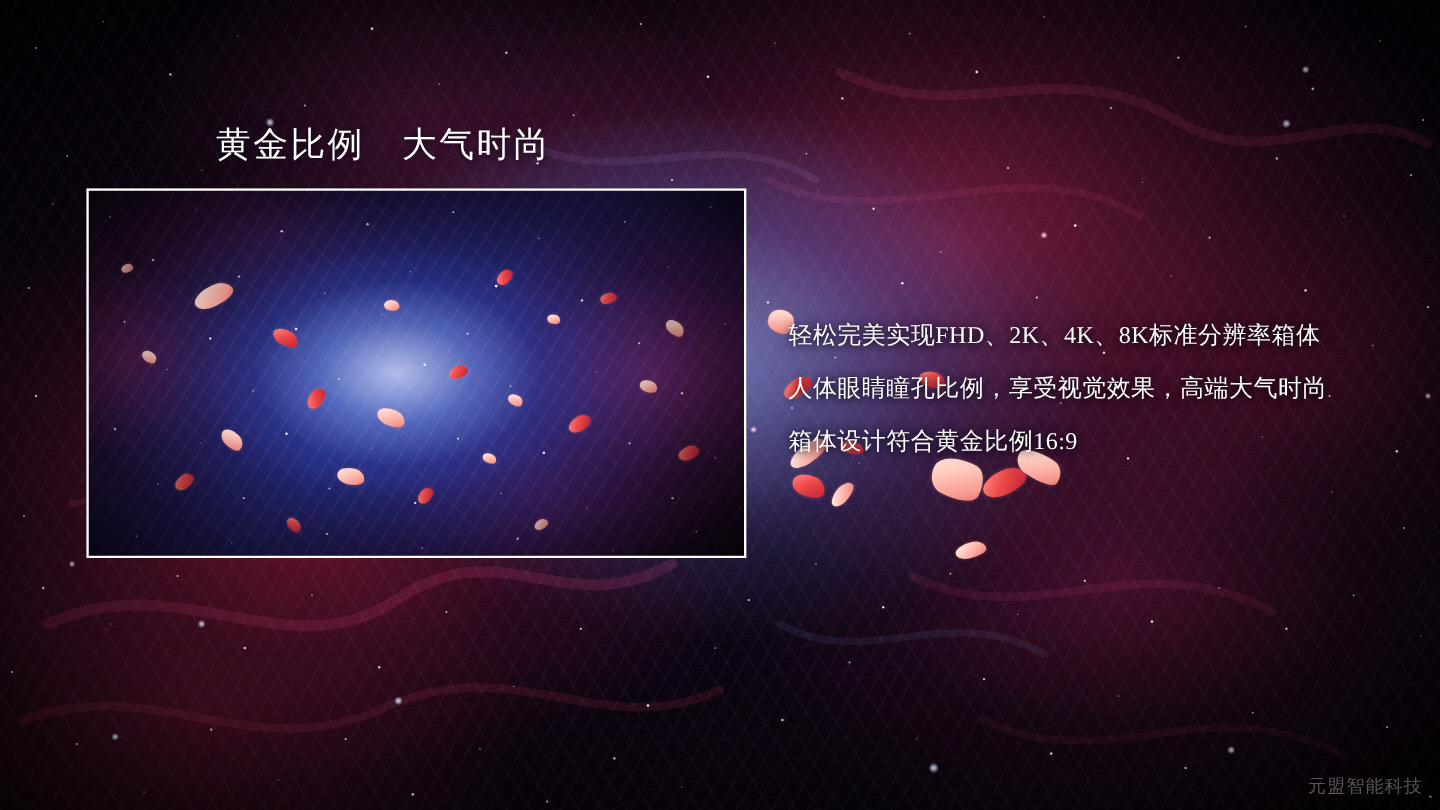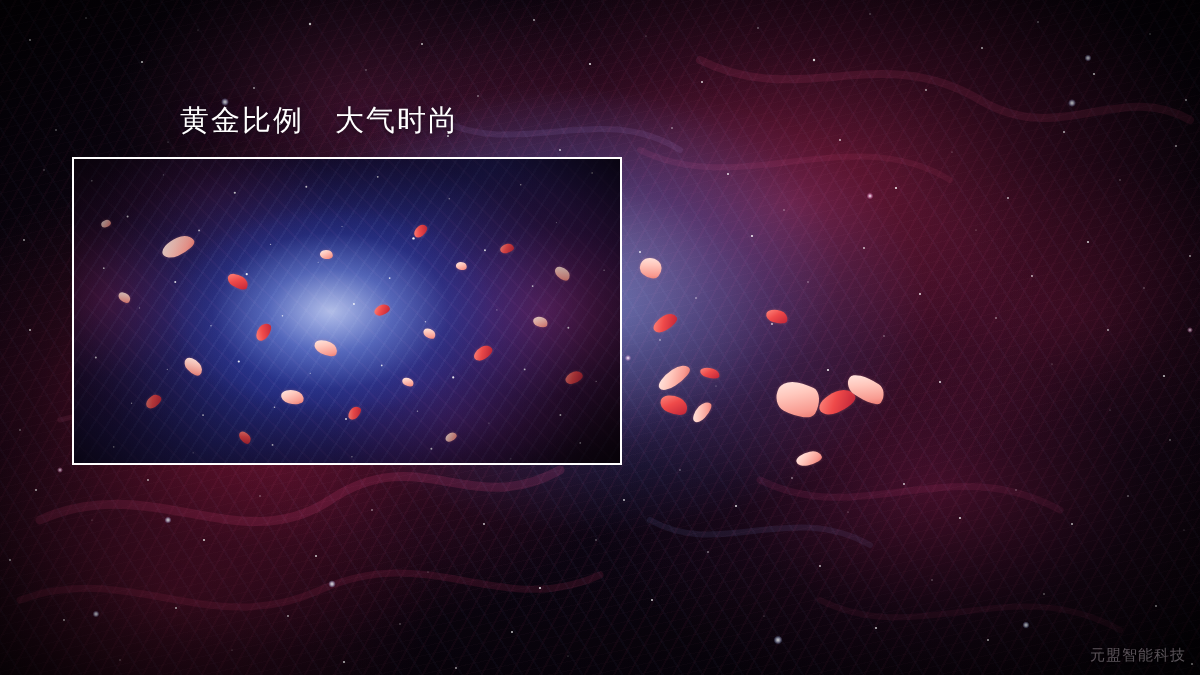--- a/index.html
+++ b/index.html
@@ -435,16 +435,21 @@
           <div class="petal pale" style="width: 10px; height: 7px; left: 5%; top: 20%; transform: rotate(-16deg);"></div>
           <div class="petal deep" style="width: 14px; height: 9px; left: 30%; top: 90%; transform: rotate(52deg);"></div>
           <div class="petal pale" style="width: 12px; height: 8px; left: 68%; top: 90%; transform: rotate(-26deg);"></div>
         </div>
       <div class="frame-vig"></div>
     </div>
   </div>
 
   <div id="title">黄金比例　大气时尚</div>
 
+  <div id="body-text">
+    <div class="body-line">轻松完美实现FHD、2K、4K、8K标准分辨率箱体</div>
+    <div class="body-line">人体眼睛瞳孔比例，享受视觉效果，高端大气时尚</div>
+    <div class="body-line">箱体设计符合黄金比例16:9</div>
+  </div>
 
   <div id="watermark">元盟智能科技</div>
 
 </div>
 
 </body></html>

